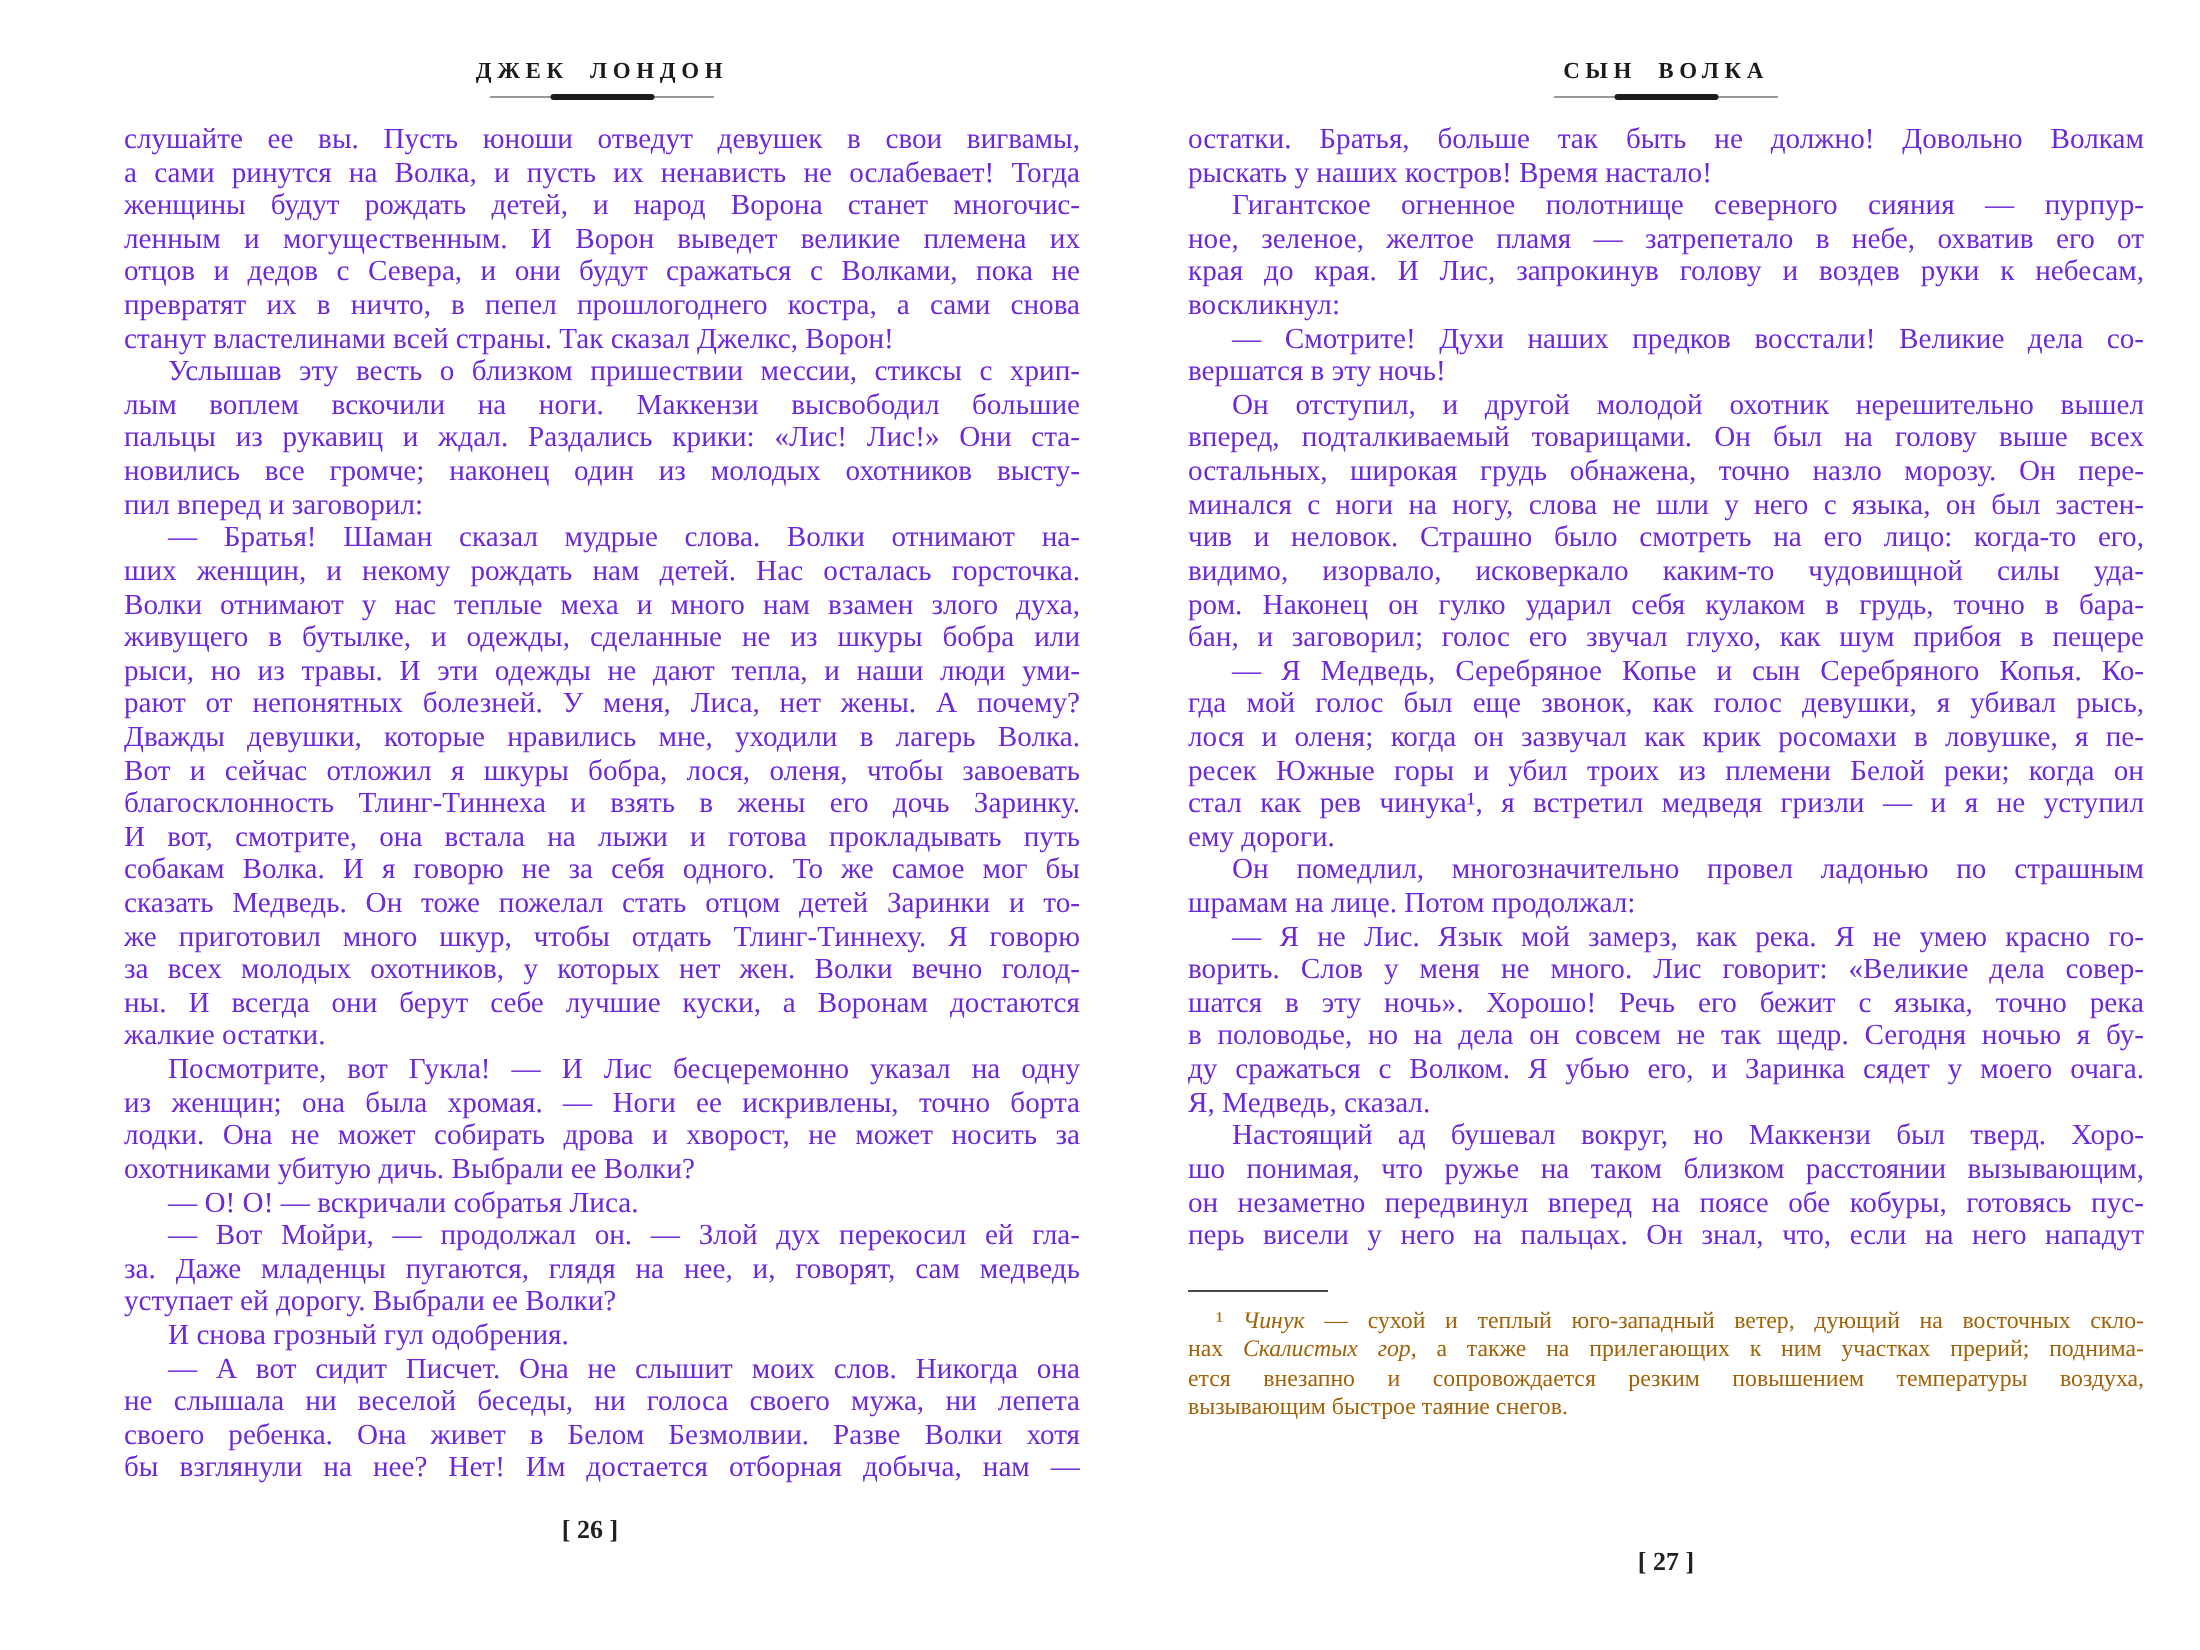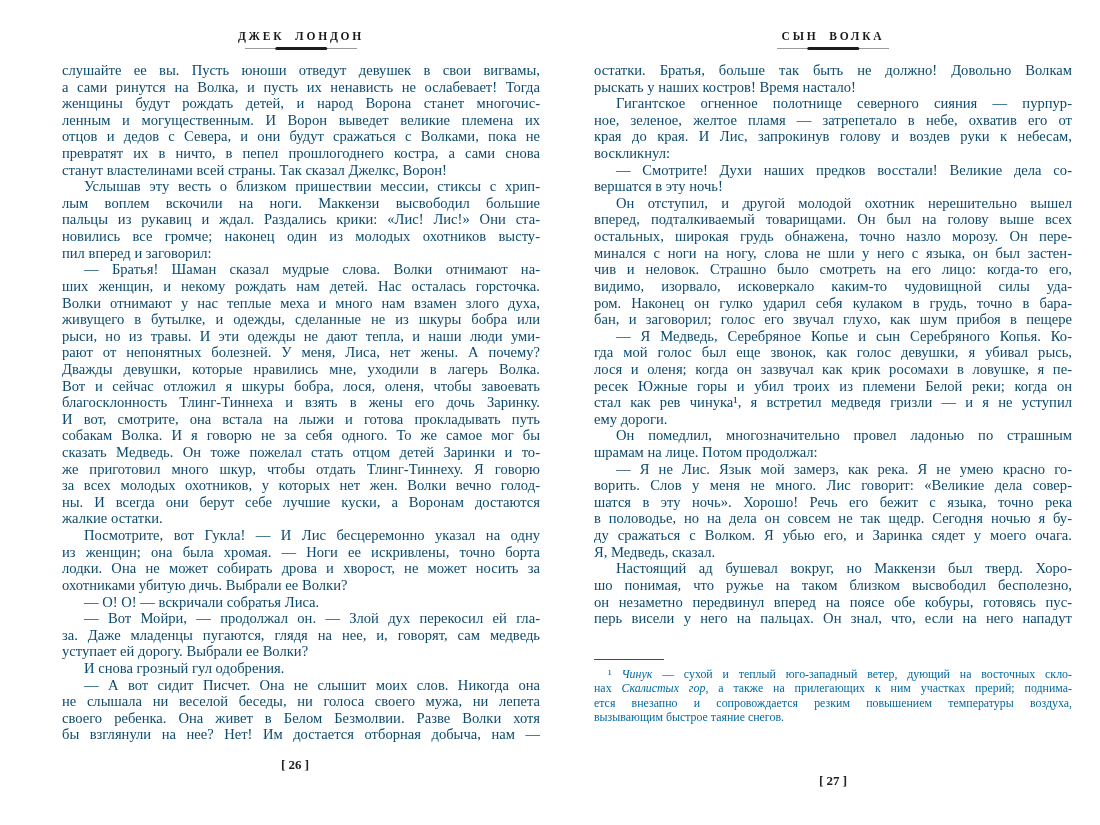--- a/index.html
+++ b/index.html
@@ -54,36 +54,36 @@
     transform: translateX(-50%);
     width: 46%;
     height: 3px;
     border-radius: 2px;
     background: #1c1c1c;
   }
 
   
   .text-block {
     margin-top: 11px;
-    color: #0c4a6e;
+    color: #6d28d9;
   }
   .line {
     font-size: 14.6px;
     line-height: 16.62px;
     height: 16.62px;
     overflow: hidden;
     text-align: justify;
     text-align-last: justify;
     white-space: normal;
   }
   .line.ind { text-indent: 22px; }
   .line.end { text-align-last: left; }
 
   
-  .footnote { margin-top: 32px; color: #0369a1; }
+  .footnote { margin-top: 18px; color: #a16207; }
   .fn-rule {
     width: 70px;
     height: 1px;
     background: #4a4a4a;
     margin-bottom: 7px;
   }
   .footnote .line {
     font-size: 11.9px;
     line-height: 14.55px;
     height: 14.55px;
@@ -193,21 +193,21 @@
           <div class="line end"><span>ему дороги.</span></div>
           <div class="line ind"><span>Он помедлил, многозначительно провел ладонью по страшным</span></div>
           <div class="line end"><span>шрамам на лице. Потом продолжал:</span></div>
           <div class="line ind"><span>— Я не Лис. Язык мой замерз, как река. Я не умею красно го-</span></div>
           <div class="line"><span>ворить. Слов у меня не много. Лис говорит: «Великие дела совер-</span></div>
           <div class="line"><span>шатся в эту ночь». Хорошо! Речь его бежит с языка, точно река</span></div>
           <div class="line"><span>в половодье, но на дела он совсем не так щедр. Сегодня ночью я бу-</span></div>
           <div class="line"><span>ду сражаться с Волком. Я убью его, и Заринка сядет у моего очага.</span></div>
           <div class="line end"><span>Я, Медведь, сказал.</span></div>
           <div class="line ind"><span>Настоящий ад бушевал вокруг, но Маккензи был тверд. Хоро-</span></div>
-          <div class="line"><span>шо понимая, что ружье на таком близком высвободил бесполезно,</span></div>
+          <div class="line"><span>шо понимая, что ружье на таком близком расстоянии вызывающим,</span></div>
           <div class="line"><span>он незаметно передвинул вперед на поясе обе кобуры, готовясь пус-</span></div>
           <div class="line"><span>перь висели у него на пальцах. Он знал, что, если на него нападут</span></div>
         </div>
       <div class="footnote">
         <div class="fn-rule"></div>
         <div>
             <div class="line ind"><span>¹ </span><span class="it">Чинук</span><span> — сухой и теплый юго-западный ветер, дующий на восточных скло-</span></div>
             <div class="line"><span>нах </span><span class="it">Скалистых гор</span><span>, а также на прилегающих к ним участках прерий; поднима-</span></div>
             <div class="line"><span>ется внезапно и сопровождается резким повышением температуры воздуха,</span></div>
             <div class="line end"><span>вызывающим быстрое таяние снегов.</span></div>

